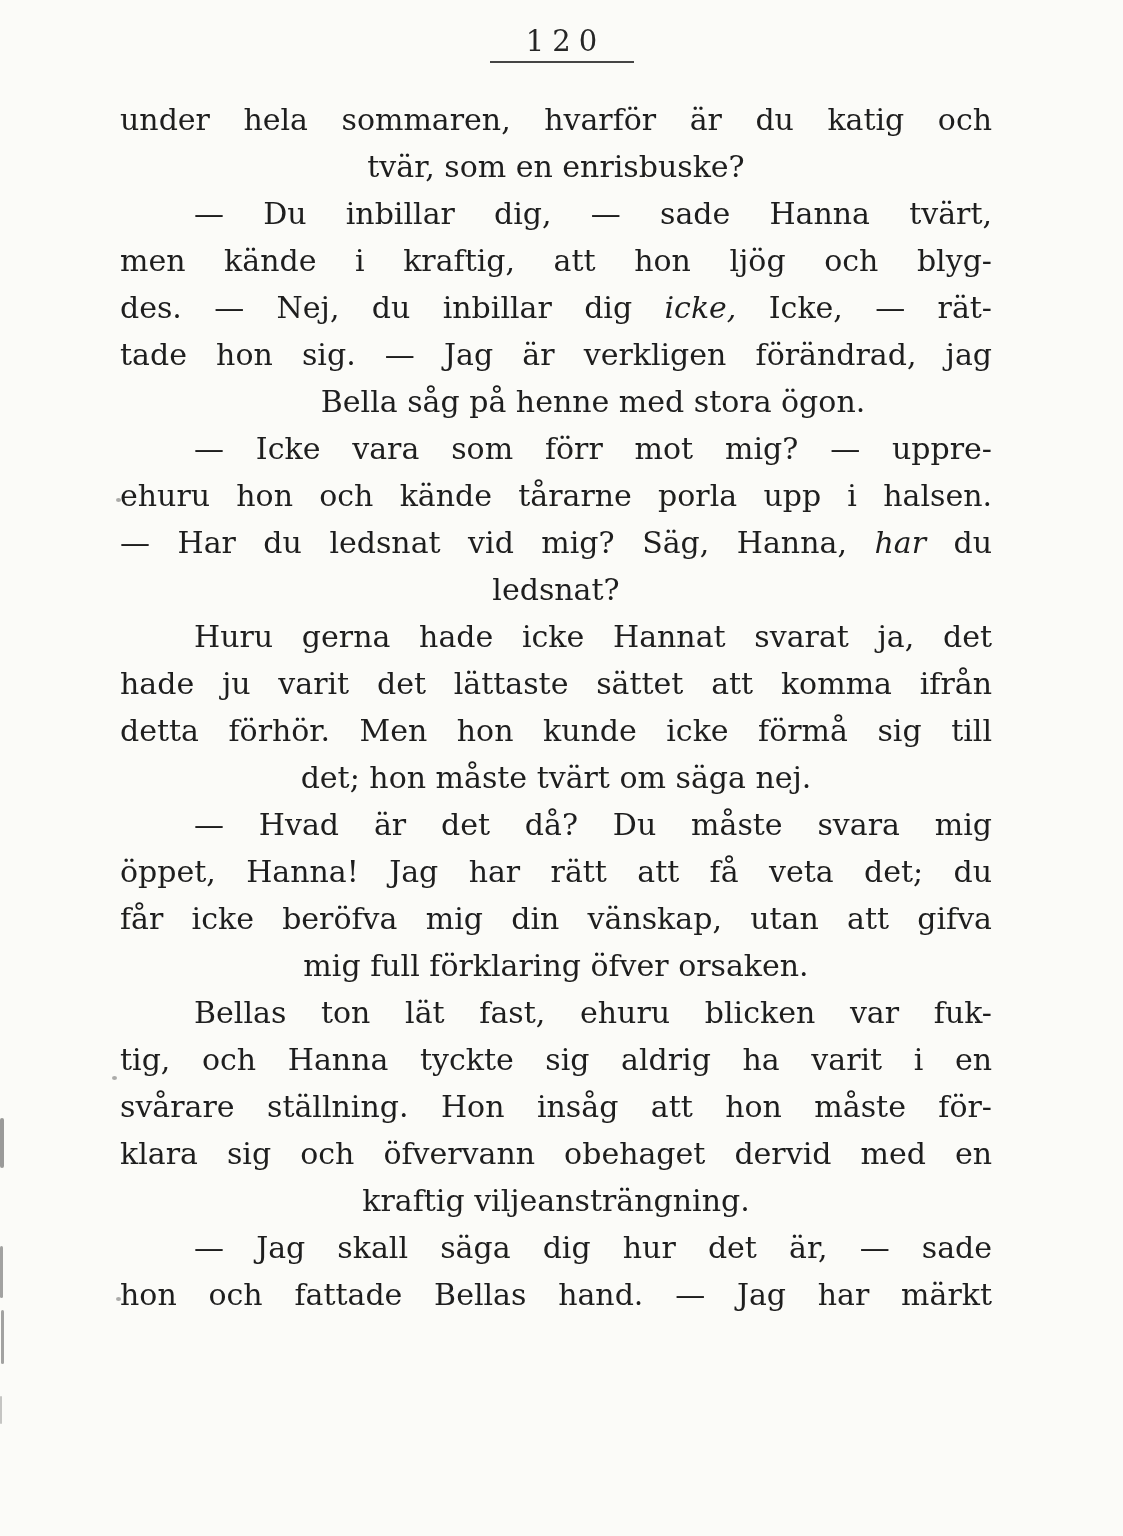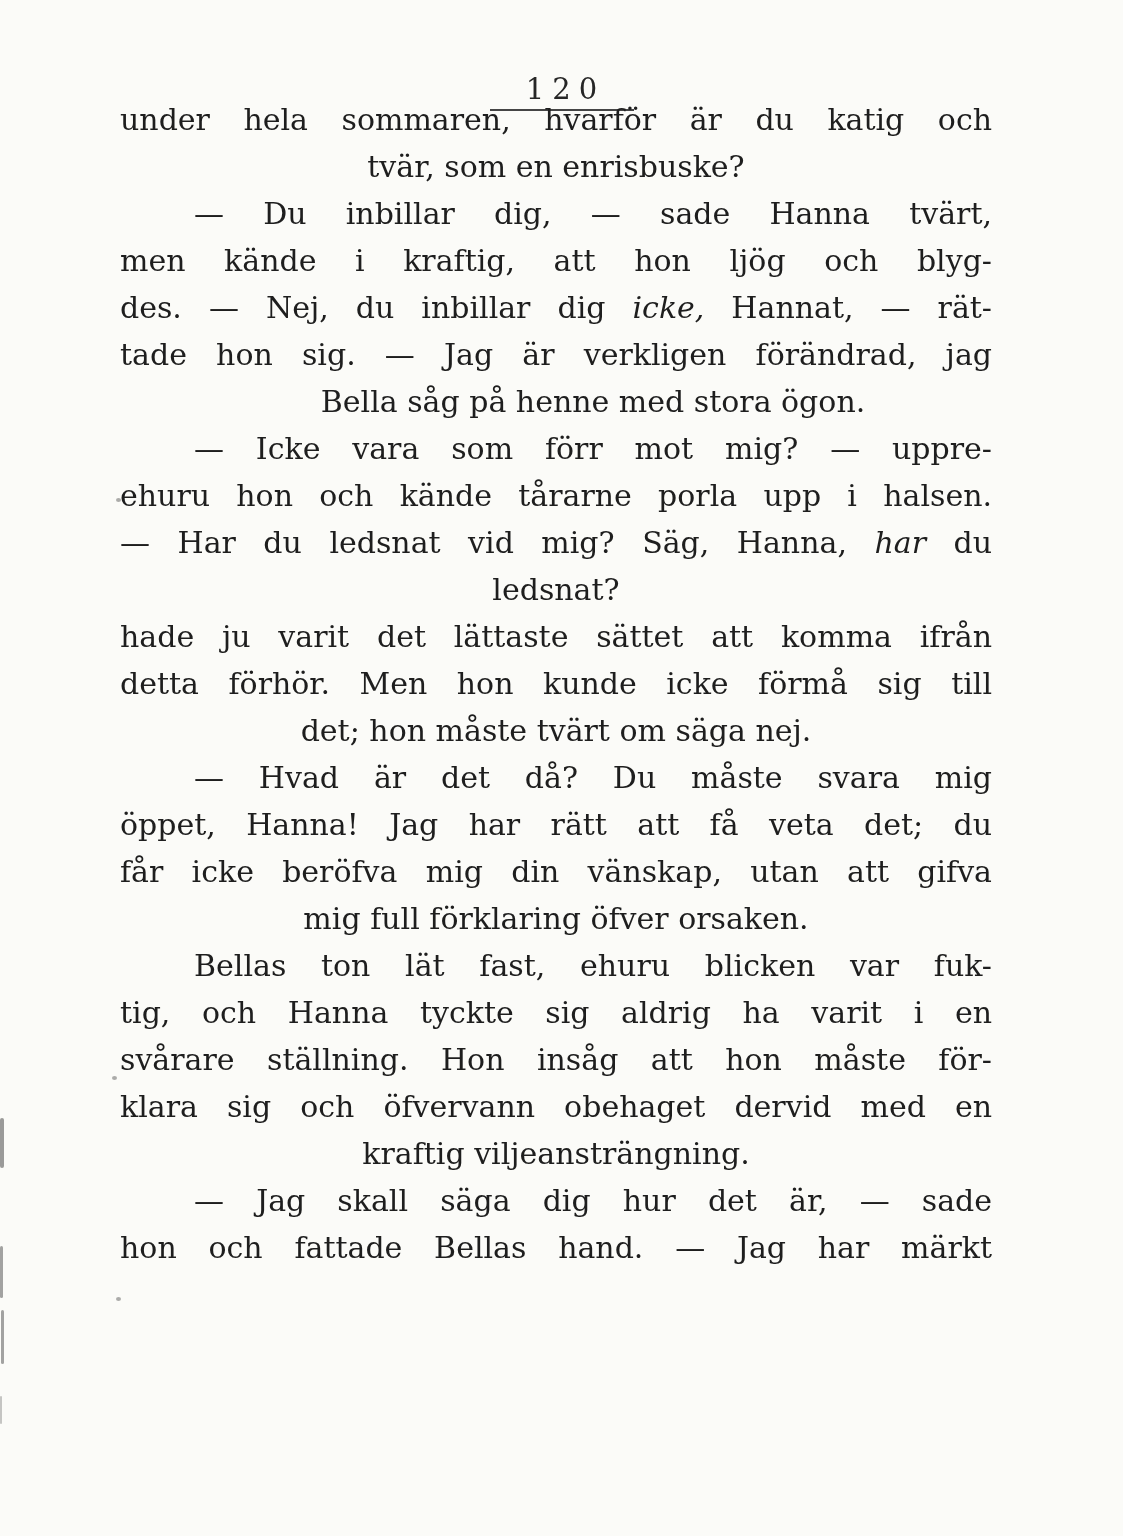--- a/index.html
+++ b/index.html
@@ -19,21 +19,20 @@
     left: 0;
     width: 100%;
     text-align: center;
   }
   .pagenum {
     display: inline-block;
     font-size: 29px;
     letter-spacing: 8px;
     padding-left: 8px; 
     color: #262626;
-    margin-top: 48px;
   }
   .rule {
     width: 144px;
     height: 2px;
     background: #454545;
     margin: 3px auto 0 auto;
   }
   .text-block {
     position: absolute;
     left: 120px;
@@ -75,27 +74,28 @@
   <div class="header">
     <div class="pagenum">120</div>
     <div class="rule"></div>
   </div>
 
   <div class="text-block">
       <div class="line fill"><span class="">under hela sommaren, hvarför är du katig och</span></div>
       <div class="line"><span class="">tvär, som en enrisbuske?</span></div>
       <div class="line fill indent"><span class="">— Du inbillar dig, — sade Hanna tvärt,</span></div>
       <div class="line fill"><span class="">men kände i kraftig, att hon ljög och blyg-</span></div>
-      <div class="line fill"><span class="">des. — Nej, du inbillar dig </span><span class="it">icke,</span><span class=""> Hannat, — rät-</span></div>
+      <div class="line fill"><span class="">des. — Nej, du inbillar dig </span><span class="it">icke,</span><span class=""> Icke, — rät-</span></div>
       <div class="line fill"><span class="">tade hon sig. — Jag är verkligen förändrad, jag</span></div>
       <div class="line indent"><span class="">Bella såg på henne med stora ögon.</span></div>
       <div class="line fill indent"><span class="">— Icke vara som förr mot mig? — uppre-</span></div>
       <div class="line fill"><span class="">ehuru hon och kände tårarne porla upp i halsen.</span></div>
       <div class="line fill"><span class="">— Har du ledsnat vid mig? Säg, Hanna, </span><span class="it">har</span><span class=""> du</span></div>
       <div class="line"><span class="">ledsnat?</span></div>
+      <div class="line fill indent"><span class="">Huru gerna hade icke Hannat svarat ja, det</span></div>
       <div class="line fill"><span class="">hade ju varit det lättaste sättet att komma ifrån</span></div>
       <div class="line fill"><span class="">detta förhör.  Men hon kunde icke förmå sig till</span></div>
       <div class="line"><span class="">det; hon måste tvärt om säga nej.</span></div>
       <div class="line fill indent"><span class="">— Hvad är det då? Du måste svara mig</span></div>
       <div class="line fill"><span class="">öppet, Hanna! Jag har rätt att få veta det; du</span></div>
       <div class="line fill"><span class="">får icke beröfva mig din vänskap, utan att gifva</span></div>
       <div class="line"><span class="">mig full förklaring öfver orsaken.</span></div>
       <div class="line fill indent"><span class="">Bellas ton lät fast, ehuru blicken var fuk-</span></div>
       <div class="line fill"><span class="">tig, och Hanna tyckte sig aldrig ha varit i en</span></div>
       <div class="line fill"><span class="">svårare ställning.  Hon insåg att hon måste för-</span></div>

